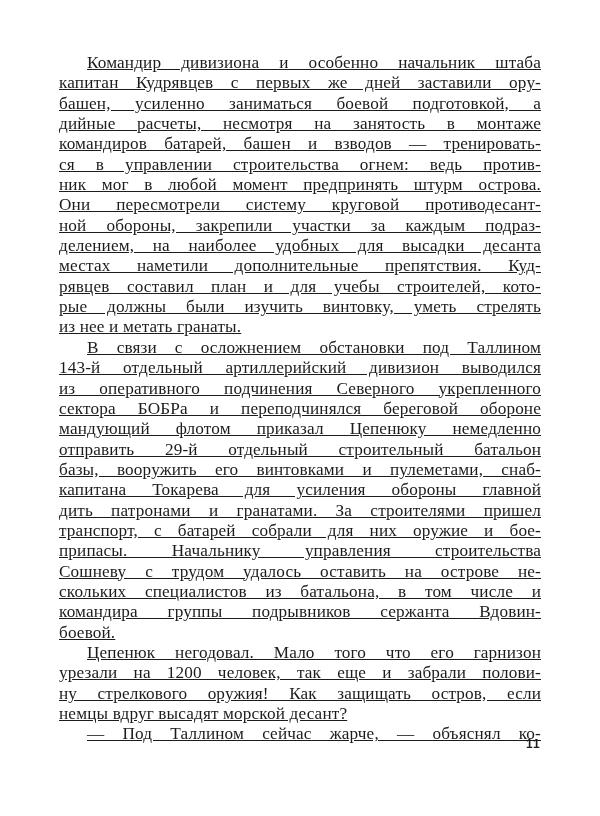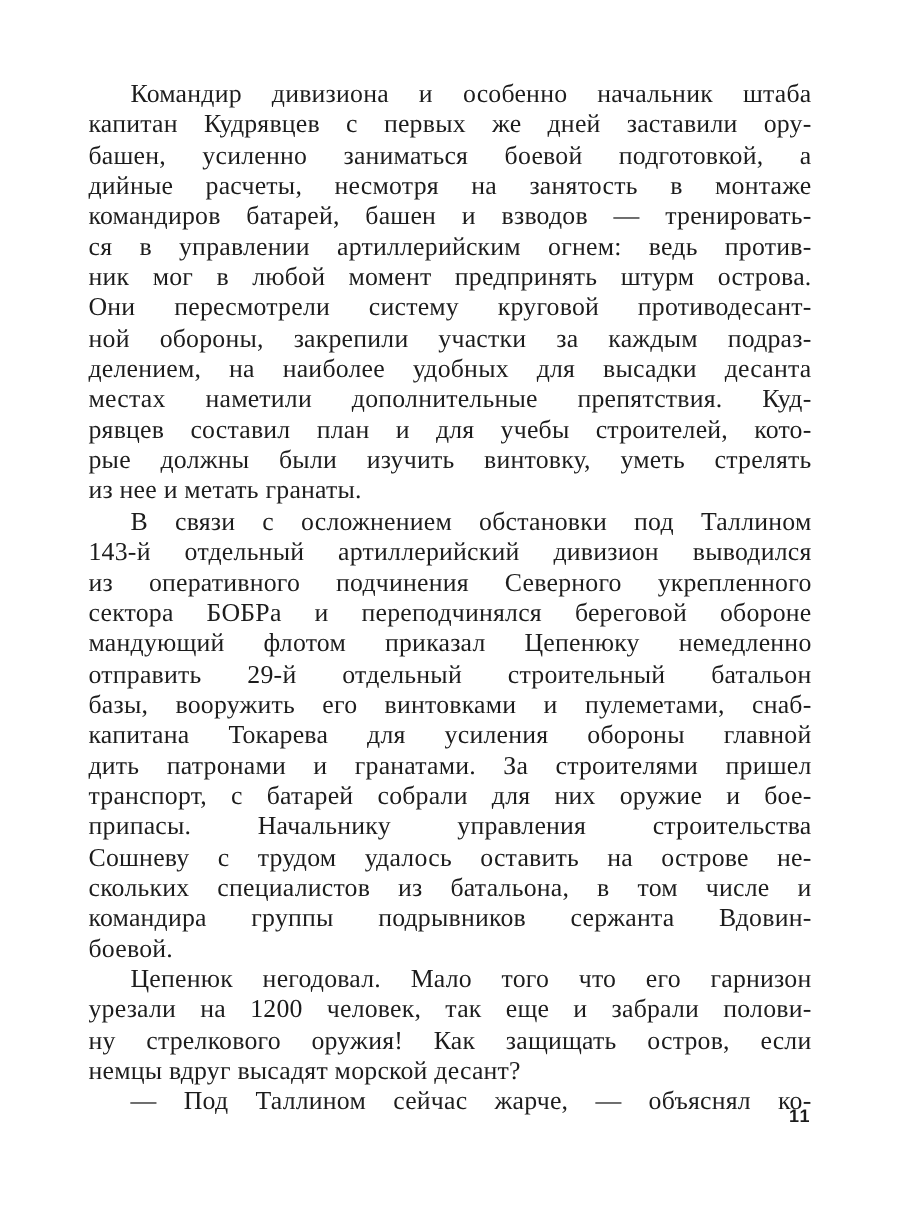--- a/index.html
+++ b/index.html
@@ -9,41 +9,42 @@
     color: #1c1c1c;
   }
   .page-text {
     position: absolute; left: 59px; top: 53px; width: 482px;
   }
   .line {
     height: 20.35px; line-height: 20.35px; font-size: 17.2px;
     white-space: nowrap; text-align: justify; text-align-last: justify;
     letter-spacing: 0.15px;
     font-family: "Liberation Serif", "DejaVu Serif", serif;
+    text-decoration: underline;
   }
   .line.indent { padding-left: 28px; }
   .line.last { text-align-last: left; }
   .page-number {
     position: absolute; left: 526px; top: 737px;
     font-family: "Liberation Sans", sans-serif; font-weight: bold; font-size: 12px;
     letter-spacing: 1px;
   }
 </style>
 </head>
 <body>
 
 <div class="page-text">
 
   <div>
     <div class="line indent">Командир дивизиона и особенно начальник штаба</div>
     <div class="line">капитан Кудрявцев с первых же дней заставили ору-</div>
     <div class="line">башен, усиленно заниматься  боевой подготовкой, а</div>
     <div class="line">дийные расчеты,  несмотря на занятость в монтаже</div>
     <div class="line">командиров батарей, башен и взводов — тренировать-</div>
-    <div class="line">ся в управлении артиллерийским огнем: ведь против-</div>
+    <div class="line">ся в управлении строительства огнем: ведь против-</div>
     <div class="line">ник мог в любой момент предпринять штурм острова.</div>
     <div class="line">Они пересмотрели систему круговой противодесант-</div>
     <div class="line">ной обороны, закрепили участки за каждым подраз-</div>
     <div class="line">делением, на наиболее удобных для высадки десанта</div>
     <div class="line">местах наметили дополнительные препятствия. Куд-</div>
     <div class="line">рявцев составил план и для учебы строителей, кото-</div>
     <div class="line">рые должны были изучить винтовку, уметь стрелять</div>
     <div class="line last">из нее и метать гранаты.</div>
   </div>
 

